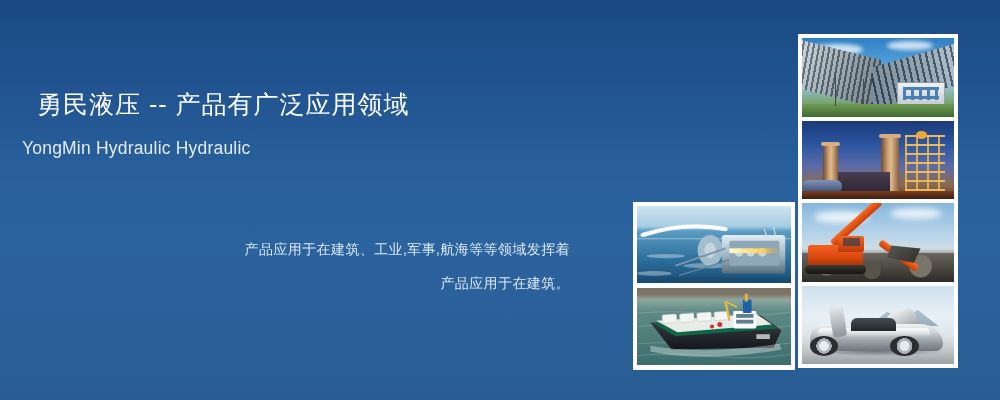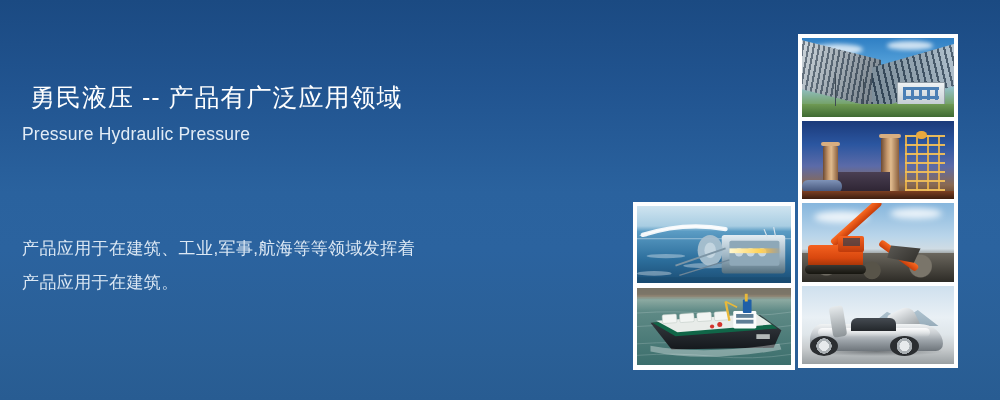--- a/index.html
+++ b/index.html
@@ -33,40 +33,41 @@
     top: 72px;
     width: 590px;
   }
   #headline {
     font-size: 25px;
     line-height: 34px;
     color: #ffffff;
     letter-spacing: 1px;
     white-space: nowrap;
     font-weight: normal;
-    margin: 8px;
+    margin: 15px;
   }
   #subhead {
     font-size: 17.5px;
     line-height: 24px;
     color: #e2ecf6;
     letter-spacing: 0.2px;
     margin: 4px 0 0 0;
     font-weight: normal;
     white-space: nowrap;
   }
   #description {
     position: absolute;
-    left: 22px;
+    left: 10px;
     top: 232px;
     width: 560px;
-    font-size: 17px;
+    font-size: 14px;
     line-height: 34px;
     color: #dce8f4;
     letter-spacing: 0.4px;
+    text-align: right;
   }
   #description p {
     margin: 0;
     white-space: nowrap;
   }
 
   
   .photo-frame {
     position: absolute;
     background: #ffffff;
@@ -283,21 +284,21 @@
   .ph-car .w1 { left: 5%; }
   .ph-car .w2 { left: 58%; }
 </style>
 </head>
 <body>
 
 <div id="banner">
 
   <div id="text-block">
     <div id="headline">勇民液压  --  产品有广泛应用领域</div>
-    <div id="subhead">Pressure Hydraulic Pressure</div>
+    <div id="subhead">YongMin Hydraulic Hydraulic</div>
   </div>
 
   <div id="description">
     <p>产品应用于在建筑、工业,军事,航海等等领域发挥着</p>
     <p>产品应用于在建筑。</p>
   </div>
 
   <div class="photo-frame" id="photo-frame-left">
 
     <div class="photo">

